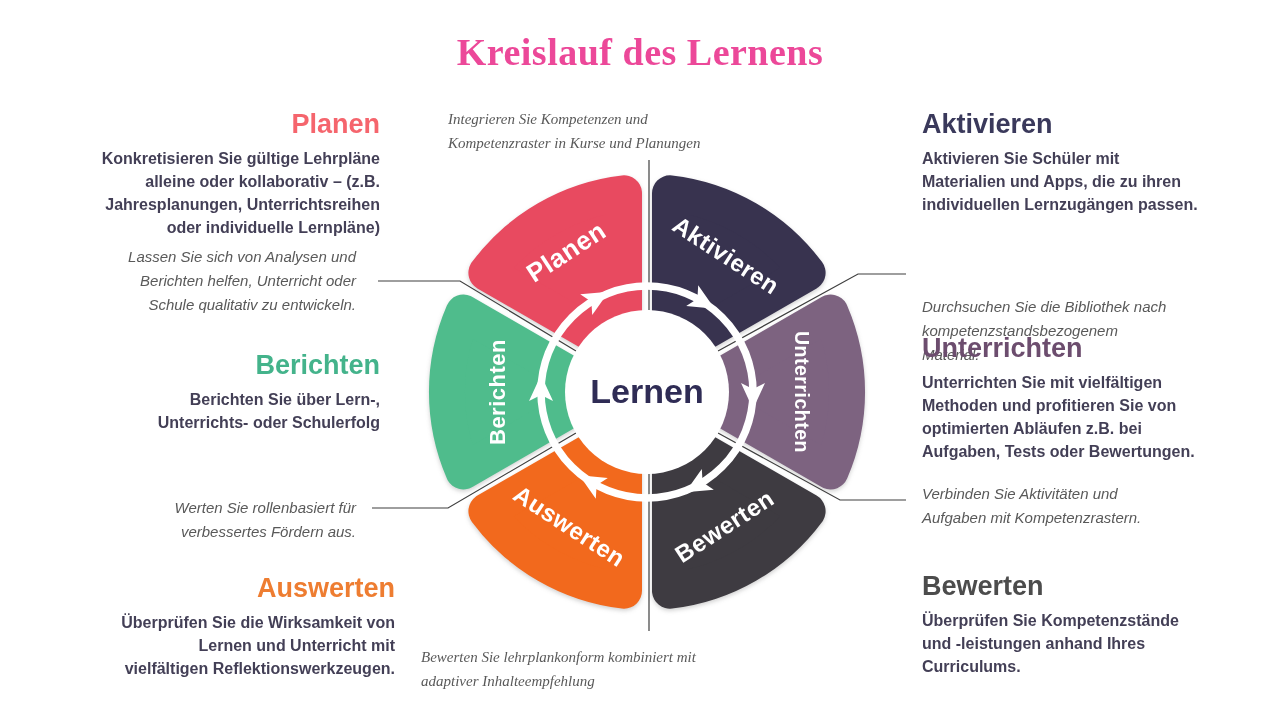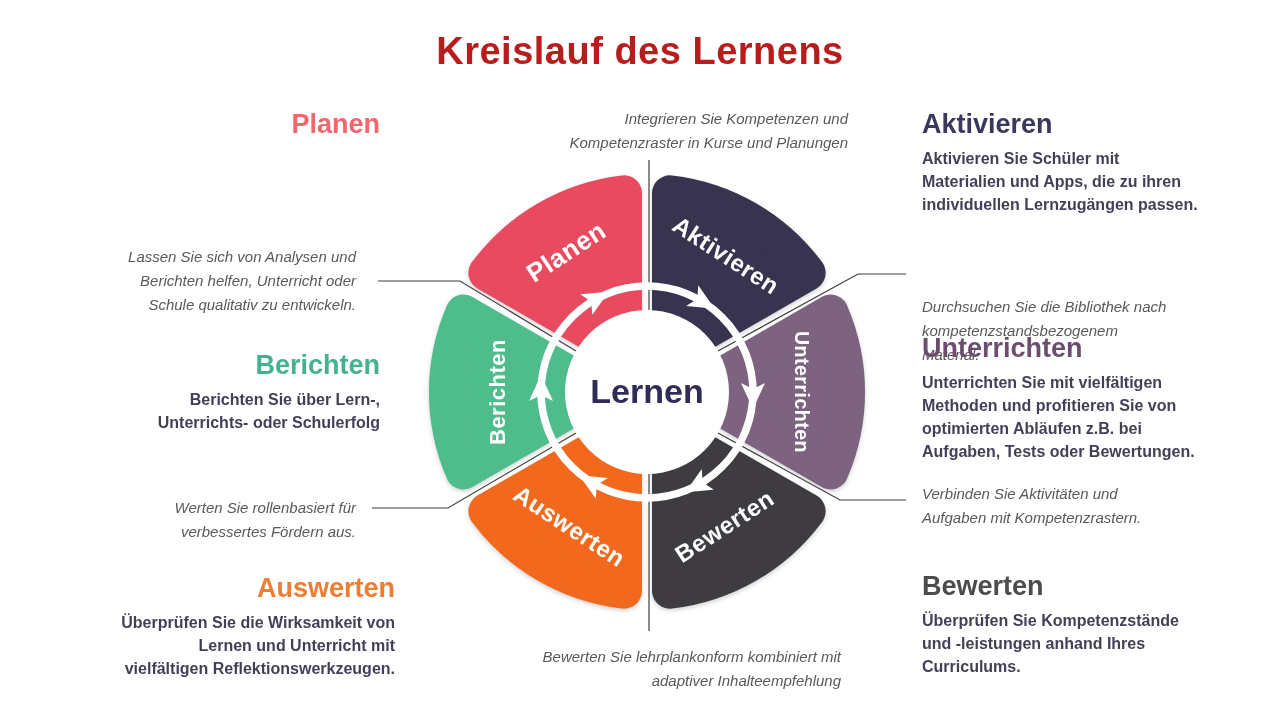--- a/index.html
+++ b/index.html
@@ -15,21 +15,21 @@
   .section h2{margin:0 0 7px 0;font-size:27px;font-weight:bold;line-height:1.15;}
   .section .body{
     font-size:16px;font-weight:bold;color:#433F56;line-height:23px;white-space:pre-line;
   }
   .note{
     position:absolute;font-style:italic;color:#595959;font-size:15px;line-height:24px;
     white-space:pre-line;
   }
   .align-r{text-align:right;}
   .align-l{text-align:left;}
-  .align-c{text-align:right;}
+  .align-c{text-align:left;font-family:Liberation Serif, serif;}
   
   #sec-planen{left:38px;width:342px;top:109px;}
   #note-analysen{left:60px;width:296px;top:245px;}
   #sec-berichten{left:38px;width:342px;top:350px;}
   #note-rollen{left:60px;width:296px;top:496px;}
   #sec-auswerten{left:53px;width:342px;top:573px;}
   
   #sec-aktivieren{left:922px;width:345px;top:109px;}
   #note-bibliothek{left:922px;width:335px;top:255px;margin-top:40px;}
   #sec-unterrichten{left:922px;width:350px;top:333px;}
@@ -38,21 +38,21 @@
   
   #note-top{left:448px;width:400px;top:107px;}
   #note-bottom{left:421px;width:420px;top:645px;}
   #flower{position:absolute;left:0;top:0;}
 </style>
 </head>
 <body>
 
 <div class="canvas">
 
-  <h1 class="page-title" style="color: #b91c1c;">Kreislauf des Lernens</h1>
+  <h1 class="page-title" style="color: #ec4899; font-family: Liberation Serif, serif;">Kreislauf des Lernens</h1>
 
   <svg id="flower" width="1280" height="720" viewBox="0 0 1280 720">
     <g id="g-lines">
         <polyline points="649,160 649,310" fill="none" stroke="#3F3F3F" stroke-width="1.2"></polyline>
         <polyline points="378,281 460,281 576,351" fill="none" stroke="#3F3F3F" stroke-width="1.2"></polyline>
         <polyline points="372,508 448,508 576,433" fill="none" stroke="#3F3F3F" stroke-width="1.2"></polyline>
         <polyline points="906,274 858,274 718,351" fill="none" stroke="#3F3F3F" stroke-width="1.2"></polyline>
         <polyline points="906,500 840,500 718,433" fill="none" stroke="#3F3F3F" stroke-width="1.2"></polyline>
         <polyline points="649,474 649,631" fill="none" stroke="#3F3F3F" stroke-width="1.2"></polyline>
       </g>
@@ -80,20 +80,24 @@
         <text x="802.0" y="392.0" dy="0.35em" text-anchor="middle" fill="#ffffff" font-weight="bold" font-size="19.5" letter-spacing="0.5" transform="rotate(90 802.0 392.0)">Unterrichten</text>
         <text x="724.5" y="526.2" dy="0.35em" text-anchor="middle" fill="#ffffff" font-weight="bold" font-size="24" letter-spacing="0.5" transform="rotate(-33 724.5 526.2)">Bewerten</text>
         <text x="569.5" y="526.2" dy="0.35em" text-anchor="middle" fill="#ffffff" font-weight="bold" font-size="24" letter-spacing="0.5" transform="rotate(33 569.5 526.2)">Auswerten</text>
         <text x="497.0" y="392.0" dy="0.35em" text-anchor="middle" fill="#ffffff" font-weight="bold" font-size="22" letter-spacing="0.5" transform="rotate(-90 497.0 392.0)">Berichten</text>
       </g>
     <text x="647" y="403" text-anchor="middle" font-size="34" font-weight="bold" fill="#2F2C55">Lernen</text>
   </svg>
 
   <div class="section align-r" id="sec-planen">
     <h2 style="color: rgb(245, 101, 109);">Planen</h2>
+    <div class="body">Konkretisieren Sie gültige Lehrpläne
+alleine oder kollaborativ – (z.B.
+Jahresplanungen,  Unterrichtsreihen
+oder individuelle Lernpläne)</div>
   </div>
 
   <div class="note align-r" id="note-analysen">Lassen Sie sich von Analysen und
 Berichten helfen, Unterricht oder
 Schule qualitativ zu entwickeln.</div>
 
   <div class="section align-r" id="sec-berichten">
     <h2 style="color: rgb(68, 179, 139);">Berichten</h2>
     <div class="body">Berichten Sie über Lern-,
 Unterrichts- oder Schulerfolg</div>

